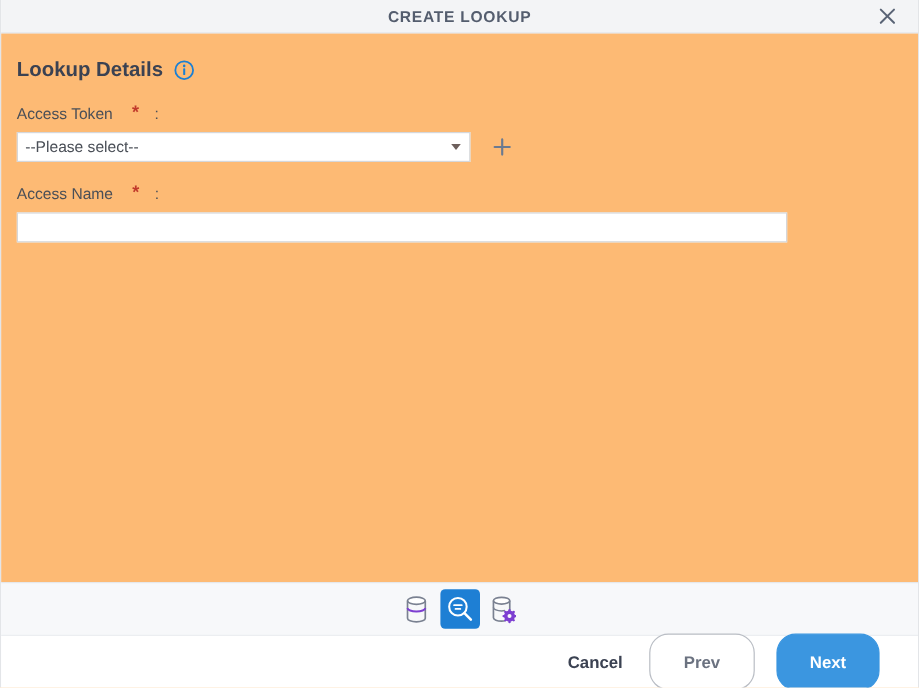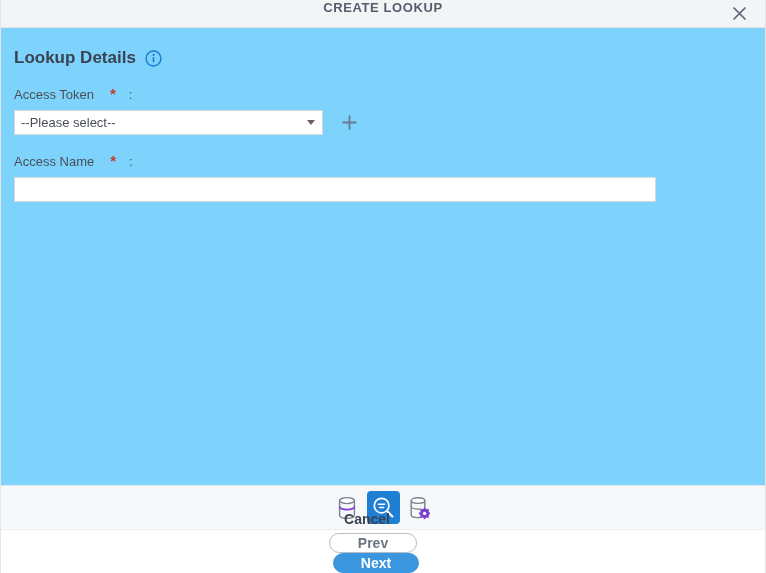--- a/index.html
+++ b/index.html
@@ -25,21 +25,21 @@
     box-sizing: border-box;
   }
 
   
   .titlebar {
     height: 27px;
     min-height: 27px;
     background: #f3f4f6;
     border-bottom: 1px solid #e1e3e6;
     display: flex;
-    align-items: flex-start;
+    align-items: center;
     justify-content: center;
     position: relative;
   }
   .titlebar-title {
     font-size: 13px;
     font-weight: bold;
     letter-spacing: 0.6px;
     color: #545d6e;
     text-transform: uppercase;
   }
@@ -54,21 +54,21 @@
     justify-content: center;
     cursor: pointer;
   }
   .close-btn svg { display: block; }
 
   
   .dialog-body {
     flex: 1 1 auto;
     padding: 0 13px;
     position: relative;
-    background: #7dd3fc;
+    background: #fdba74;
   }
 
   .section-head {
     display: flex;
     align-items: center;
     gap: 9px;
     margin-top: 20px;
   }
   .section-title {
     font-size: 17px;
@@ -94,21 +94,21 @@
     margin: 0 1px 0 4px;
     font-weight: bold;
   }
 
   .select-row {
     display: flex;
     align-items: center;
     margin-top: 7px;
   }
   .select-box {
-    width: 309px;
+    width: 378px;
     height: 25px;
     box-sizing: border-box;
     border: 1px solid #d5d7da;
     background: #ffffff;
     display: flex;
     align-items: center;
     justify-content: space-between;
     padding: 0 7px 0 6px;
     font-size: 13px;
     color: #4a4f57;
@@ -165,21 +165,20 @@
   
   .footer {
     height: 43px;
     min-height: 43px;
     background: #ffffff;
     display: flex;
     align-items: center;
     justify-content: flex-end;
     padding-right: 32px;
     gap: 0;
-    flex-direction: column;
   }
   .btn-link {
     font-size: 14px;
     font-weight: bold;
     color: #3b4252;
     background: none;
     border: none;
     cursor: pointer;
     padding: 6px 10px;
     font-family: "Liberation Sans", sans-serif;

